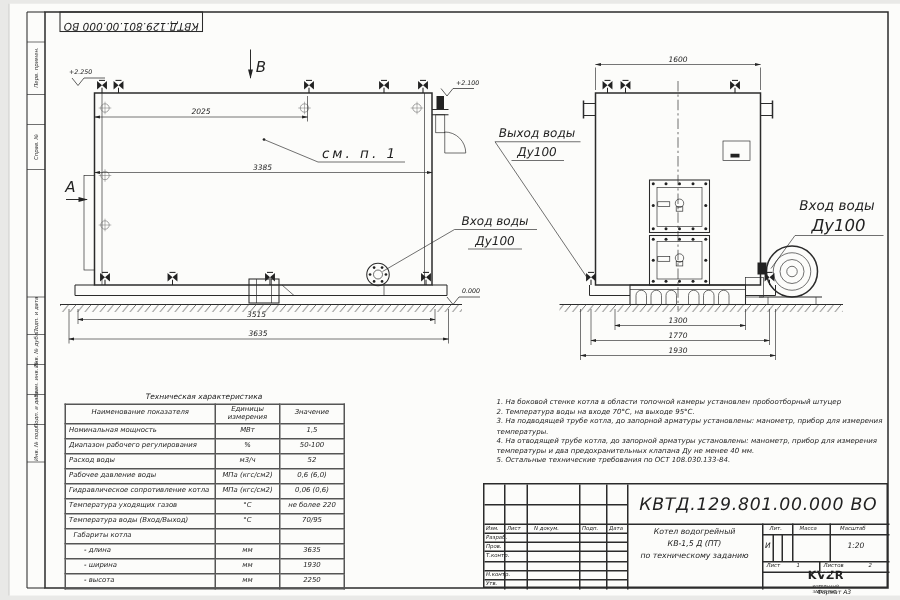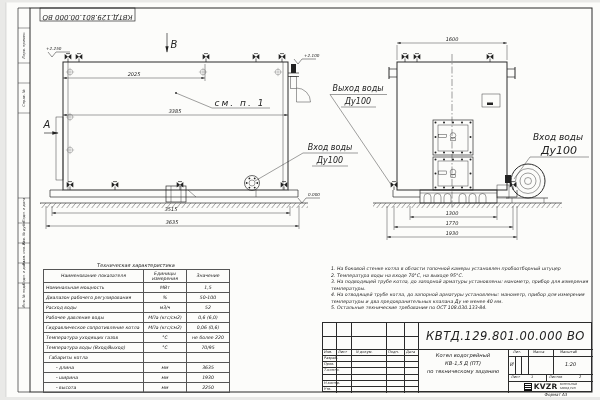--- a/index.html
+++ b/index.html
@@ -33,21 +33,21 @@
       border:1.2px solid #2b2b2b;font-style:italic;}
   .tb .vl,.tb .hl{position:absolute;background:#2b2b2b;}
   .tb .vl{width:1px;}
   .tb .hl{height:1px;}
   .tb .cell{position:absolute;font-size:3.6px;line-height:1;overflow:visible;white-space:nowrap;}
   .tb .docnum{position:absolute;left:95px;top:0;width:175px;height:26px;display:flex;
       align-items:center;justify-content:center;font-size:11.5px;letter-spacing:0.5px;}
   .tb .title{position:absolute;left:95px;top:26px;width:90px;height:30px;display:flex;
       flex-direction:column;align-items:center;justify-content:center;font-size:5.2px;line-height:1.5;}
   .tb .logo{position:absolute;left:186px;top:58px;width:83px;height:11px;display:flex;
-      align-items:center;justify-content:center;gap:2px;font-style:normal;}
+      align-items:center;justify-content:center;gap:2px;font-style:normal;flex-direction:column;}
   .tb .logoicon{width:8px;height:8px;background:#111;position:relative;}
   .tb .logoicon i{position:absolute;left:1px;width:6px;height:1px;background:#fff;display:block;}
   .tb .logotext{font-weight:bold;font-size:7.5px;letter-spacing:0.3px;}
   .tb .logocap{font-size:2.7px;line-height:1.15;color:#333;}
   .fmt{position:absolute;left:520px;top:392px;width:72px;text-align:center;font-size:4px;
        font-style:italic;}
 </style>
 </head>
 <body>
 

